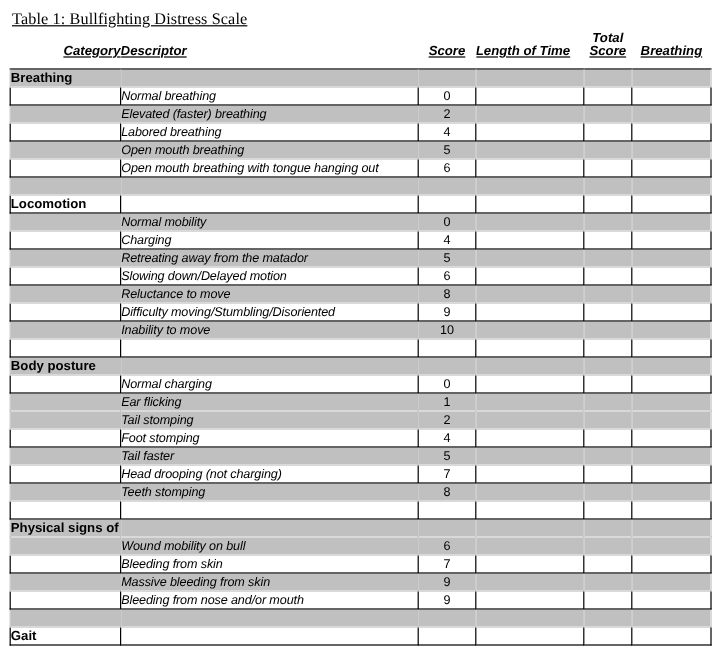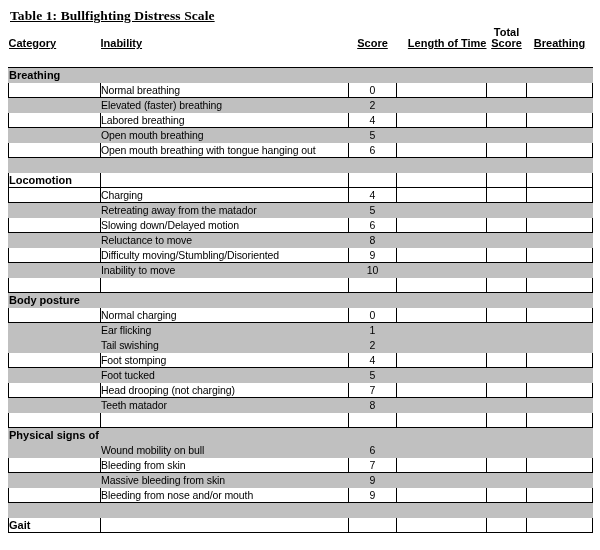--- a/index.html
+++ b/index.html
@@ -17,21 +17,21 @@
   #page {
     position: relative;
     width: 600px;
     height: 550px;
     box-sizing: border-box;
     padding: 6px 8px 0 8px;
   }
   
   #table-caption {
     font-family: "Liberation Serif", serif;
-    font-weight: bold;
+    font-weight: normal;
     font-size: 13.5px;
     line-height: 16px;
     text-decoration: underline;
     white-space: nowrap;
     margin: 2px 0 3px 2px;
     letter-spacing: .1px;
   }
   
   table.scale {
     border-collapse: collapse;
@@ -54,31 +54,32 @@
   col.c-len   { width: 90px; }
   col.c-tot   { width: 40px; }
   col.c-com   { width: 66px; }
 
   
   tr.head-row { height: 26px; }
   tr.head-row td {
     vertical-align: bottom;
     font-weight: bold;
     font-size: 11px;
-    padding-bottom: 18px;
+    padding-bottom: 8px;
     border-bottom: 1.4px solid #000;
+    font-style: italic;
   }
   tr.head-row td .u {
     text-decoration: underline;
     display: inline-block;
   }
-  td.h-cat   { text-align: left;   padding-left: 4px; }
+  td.h-cat   { text-align: right;   padding-left: 4px; }
   td.h-desc  { text-align: left;   padding-left: 6px; }
   td.h-score { text-align: center; }
-  td.h-len   { text-align: right; }
+  td.h-len   { text-align: left; }
   td.h-tot   { text-align: center; line-height: 11px; }
   td.h-com   { text-align: center; }
   td.h-tot .two-line { display: block; }
 
   
   tr.body-row { height: 14px; }
   tr.body-row td { height: 14px; }
 
   
   tr.white td {
@@ -87,21 +88,21 @@
   }
   
   tr.shade td {
     background: #c0c0c0;
     border: 1px solid #c0c0c0;
     border-left-color: #c0c0c0;
     border-right-color: #c0c0c0;
   }
 
   td.cell-cat  { padding-left: 5px; text-align: left; }
-  td.cell-desc { padding-left: 5px; text-align: left; }
+  td.cell-desc { padding-left: 5px; text-align: left; font-style: italic; }
   td.cell-score{ text-align: center; }
   td.cell-blank{ }
 
   td.cat-label { font-weight: bold; font-size: 11px; }
   td.cell-desc.desc-text { font-size: 10.5px; letter-spacing: -0.1px; }
   td.cell-score.score-text { font-size: 10.5px; }
 </style>
 </head>
 <body>
 
@@ -117,21 +118,21 @@
       <col class="c-len">
         <col class="c-tot">
         <col class="c-com">
     </colgroup>
     <thead>
       <tr class="head-row">
         <td class="h-cat">
           <span class="u">Category</span>
         </td>
         <td class="h-desc">
-          <span class="u">Inability</span>
+          <span class="u">Descriptor</span>
         </td>
         <td class="h-score">
           <span class="u">Score</span>
         </td>
         <td class="h-len">
           <span class="u">Length of Time</span>
         </td>
         <td class="h-tot">
           <span class="two-line">Total</span>
           <span class="u">Score</span>
@@ -199,20 +200,28 @@
           <td class="cell-blank"></td>
         </tr>
         <tr class="body-row white">
           <td class="cell-cat cat-label">Locomotion</td>
           <td class="cell-desc desc-text"></td>
           <td class="cell-score score-text"></td>
           <td class="cell-blank"></td>
           <td class="cell-blank"></td>
           <td class="cell-blank"></td>
         </tr>
+        <tr class="body-row shade">
+          <td class="cell-cat"></td>
+          <td class="cell-desc desc-text">Normal mobility</td>
+          <td class="cell-score score-text">0</td>
+          <td class="cell-blank"></td>
+          <td class="cell-blank"></td>
+          <td class="cell-blank"></td>
+        </tr>
         <tr class="body-row white">
           <td class="cell-cat"></td>
           <td class="cell-desc desc-text">Charging</td>
           <td class="cell-score score-text">4</td>
           <td class="cell-blank"></td>
           <td class="cell-blank"></td>
           <td class="cell-blank"></td>
         </tr>
         <tr class="body-row shade">
           <td class="cell-cat"></td>
@@ -281,53 +290,53 @@
         <tr class="body-row shade">
           <td class="cell-cat"></td>
           <td class="cell-desc desc-text">Ear flicking</td>
           <td class="cell-score score-text">1</td>
           <td class="cell-blank"></td>
           <td class="cell-blank"></td>
           <td class="cell-blank"></td>
         </tr>
         <tr class="body-row shade">
           <td class="cell-cat"></td>
-          <td class="cell-desc desc-text">Tail swishing</td>
+          <td class="cell-desc desc-text">Tail stomping</td>
           <td class="cell-score score-text">2</td>
           <td class="cell-blank"></td>
           <td class="cell-blank"></td>
           <td class="cell-blank"></td>
         </tr>
         <tr class="body-row white">
           <td class="cell-cat"></td>
           <td class="cell-desc desc-text">Foot stomping</td>
           <td class="cell-score score-text">4</td>
           <td class="cell-blank"></td>
           <td class="cell-blank"></td>
           <td class="cell-blank"></td>
         </tr>
         <tr class="body-row shade">
           <td class="cell-cat"></td>
-          <td class="cell-desc desc-text">Foot tucked</td>
+          <td class="cell-desc desc-text">Tail faster</td>
           <td class="cell-score score-text">5</td>
           <td class="cell-blank"></td>
           <td class="cell-blank"></td>
           <td class="cell-blank"></td>
         </tr>
         <tr class="body-row white">
           <td class="cell-cat"></td>
           <td class="cell-desc desc-text">Head drooping (not charging)</td>
           <td class="cell-score score-text">7</td>
           <td class="cell-blank"></td>
           <td class="cell-blank"></td>
           <td class="cell-blank"></td>
         </tr>
         <tr class="body-row shade">
           <td class="cell-cat"></td>
-          <td class="cell-desc desc-text">Teeth matador</td>
+          <td class="cell-desc desc-text">Teeth stomping</td>
           <td class="cell-score score-text">8</td>
           <td class="cell-blank"></td>
           <td class="cell-blank"></td>
           <td class="cell-blank"></td>
         </tr>
         <tr class="body-row white">
           <td class="cell-cat"></td>
           <td class="cell-desc desc-text"></td>
           <td class="cell-score score-text"></td>
           <td class="cell-blank"></td>

